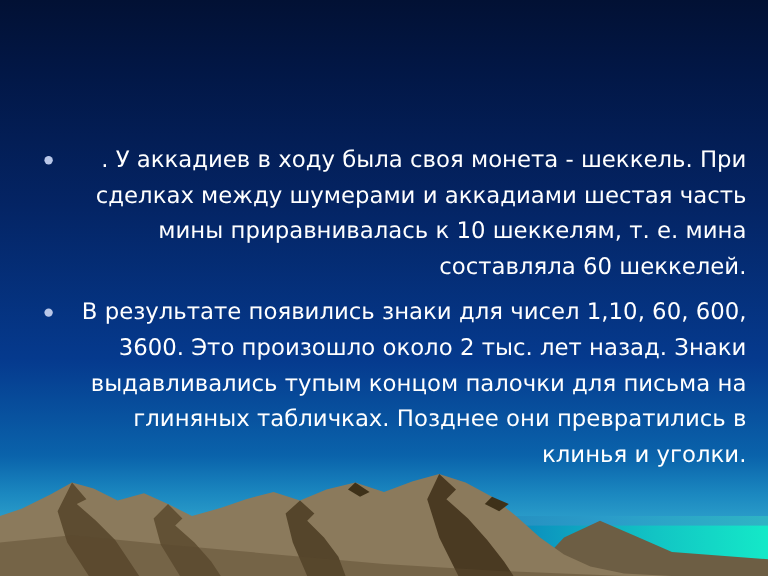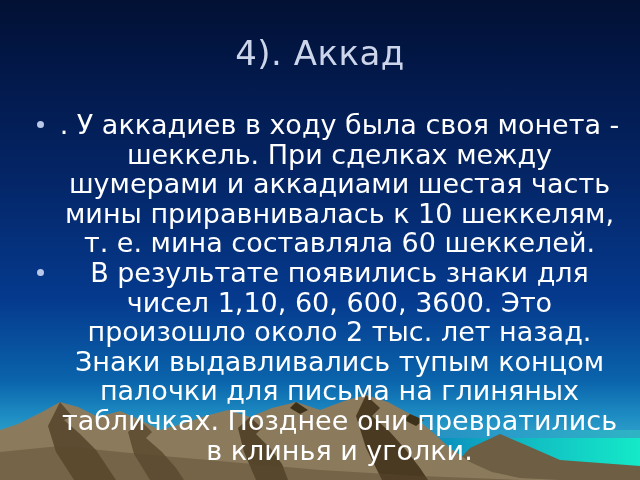--- a/index.html
+++ b/index.html
@@ -81,23 +81,24 @@
     position: absolute;
     left: 28px;
     top: 110px;
     width: 594px;
   }
   .bullet-item {
     position: relative;
     padding-left: 29px;
     margin-bottom: 0px;
     color: #ffffff;
-    font-size: 27px;
+    font-size: 19px;
     line-height: 29.6px;
-    text-align: center;
+    text-align: right;
+    margin-top: 9px;
   }
   .bullet-dot {
     position: absolute;
     left: 9px;
     top: 11px;
     width: 7px;
     height: 7px;
     border-radius: 50%;
     background: #b9c7e8;
   }
@@ -128,21 +129,20 @@
     <path d="M60,12 L72,26 L64,30 L80,44 L96,60 L108,78 L116,90 L74,90 L56,62 L48,36 Z" fill="#5b4a2e" opacity="0.95"></path>
     <path d="M140,30 L152,42 L146,48 L162,62 L176,78 L184,90 L150,90 L134,64 L128,42 Z" fill="#5b4a2e" opacity="0.85"></path>
     <path d="M250,27 L262,38 L256,44 L270,58 L282,74 L288,90 L256,90 L244,62 L238,38 Z" fill="#4f3f26" opacity="0.9"></path>
     <path d="M366,5 L380,18 L372,26 L390,42 L406,60 L420,78 L428,90 L382,90 L366,58 L356,26 Z" fill="#4a3a22"></path>
     <path d="M296,12 L308,20 L300,24 L290,18 Z" fill="#3e3119"></path>
     <path d="M410,24 L424,30 L416,36 L404,30 Z" fill="#3e3119"></path>
 
     <path d="M0,62 L60,56 L140,64 L230,72 L320,80 L420,86 L520,90 L640,90 L640,90 L0,90 Z" fill="#5b4a2e" opacity="0.45"></path>
   </svg>
 
-  <div class="title">4). Аккад</div>
 
   <div class="body-block">
 
     <div class="bullet-item">
       <span class="bullet-dot"></span>
       <span class="bullet-text">. У аккадиев в ходу была своя монета - шеккель. При сделках между шумерами и аккадиами шестая часть мины приравнивалась к 10 шеккелям, т. е. мина составляла 60 шеккелей.</span>
     </div>
 
     <div class="bullet-item">
       <span class="bullet-dot"></span>

